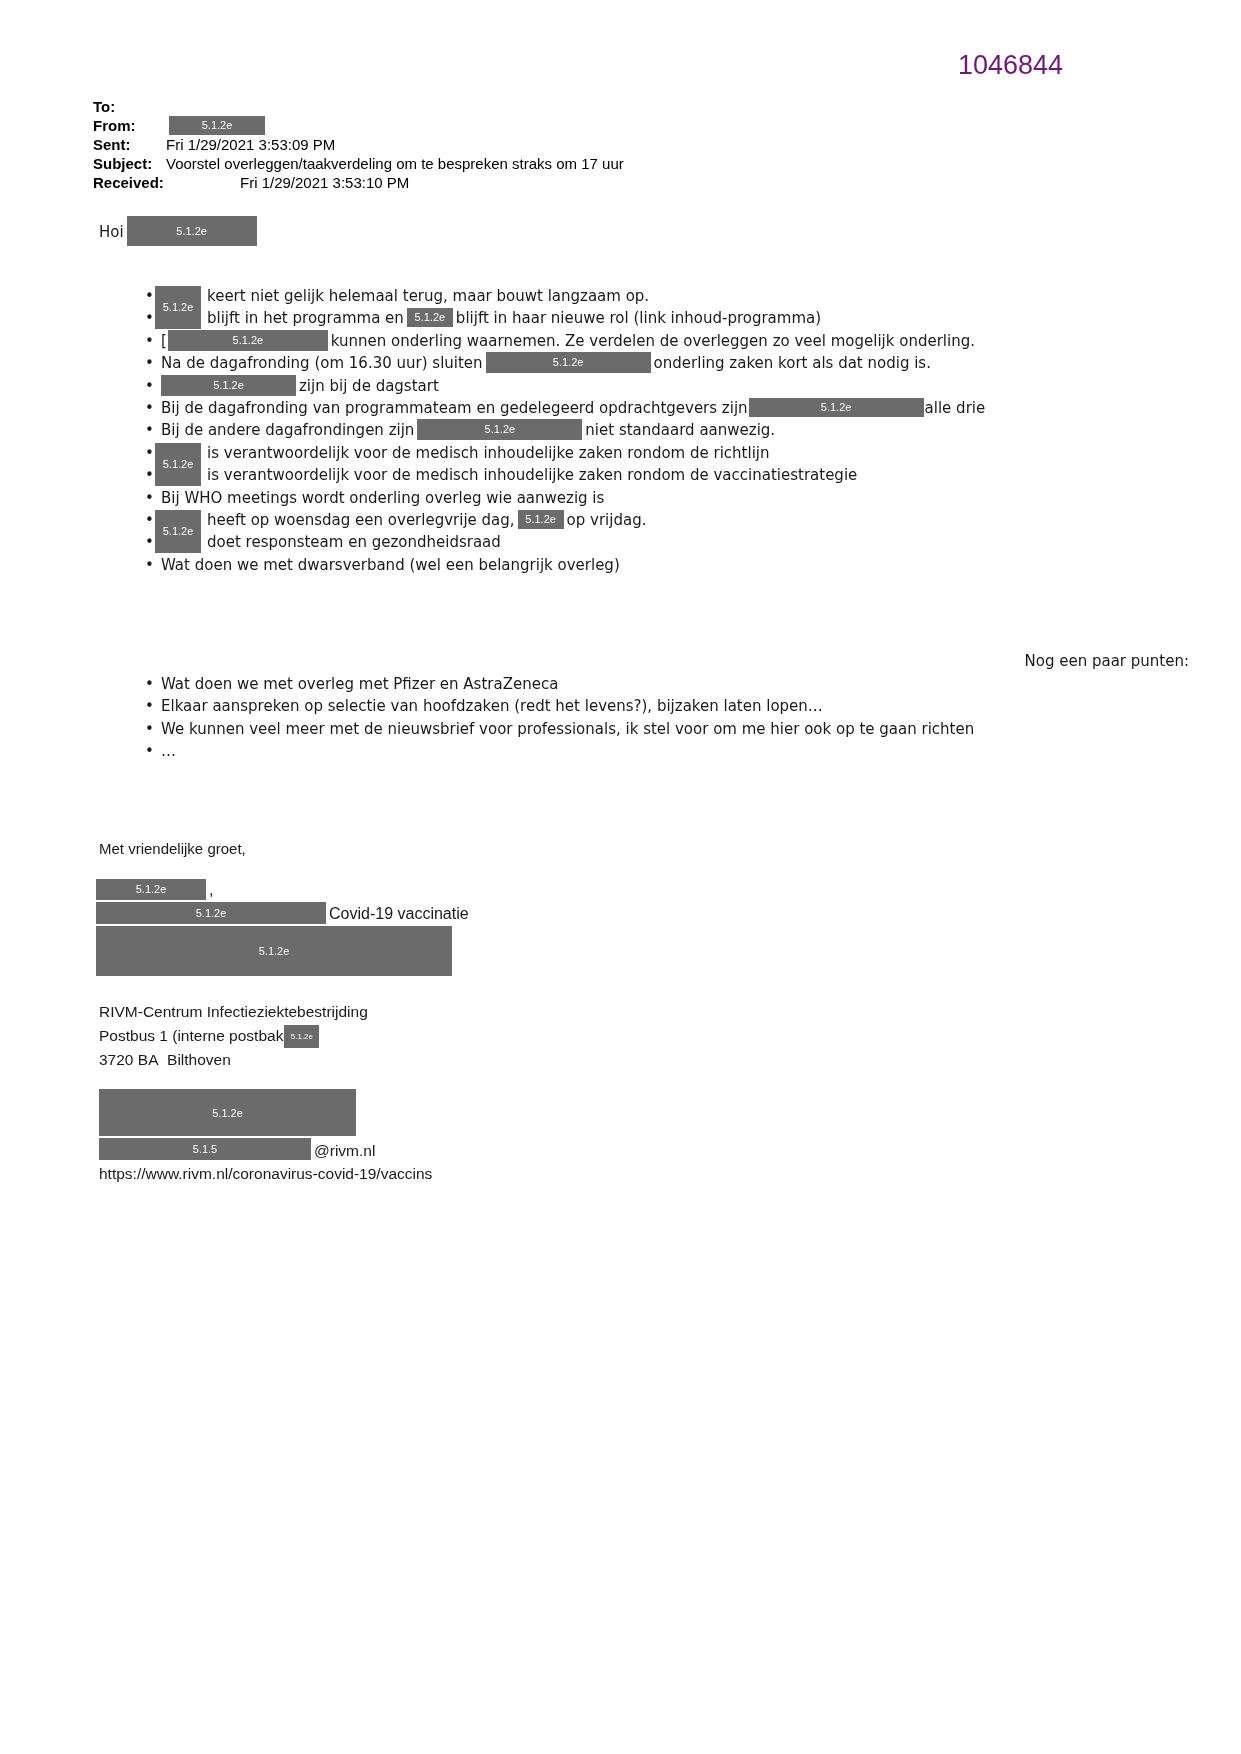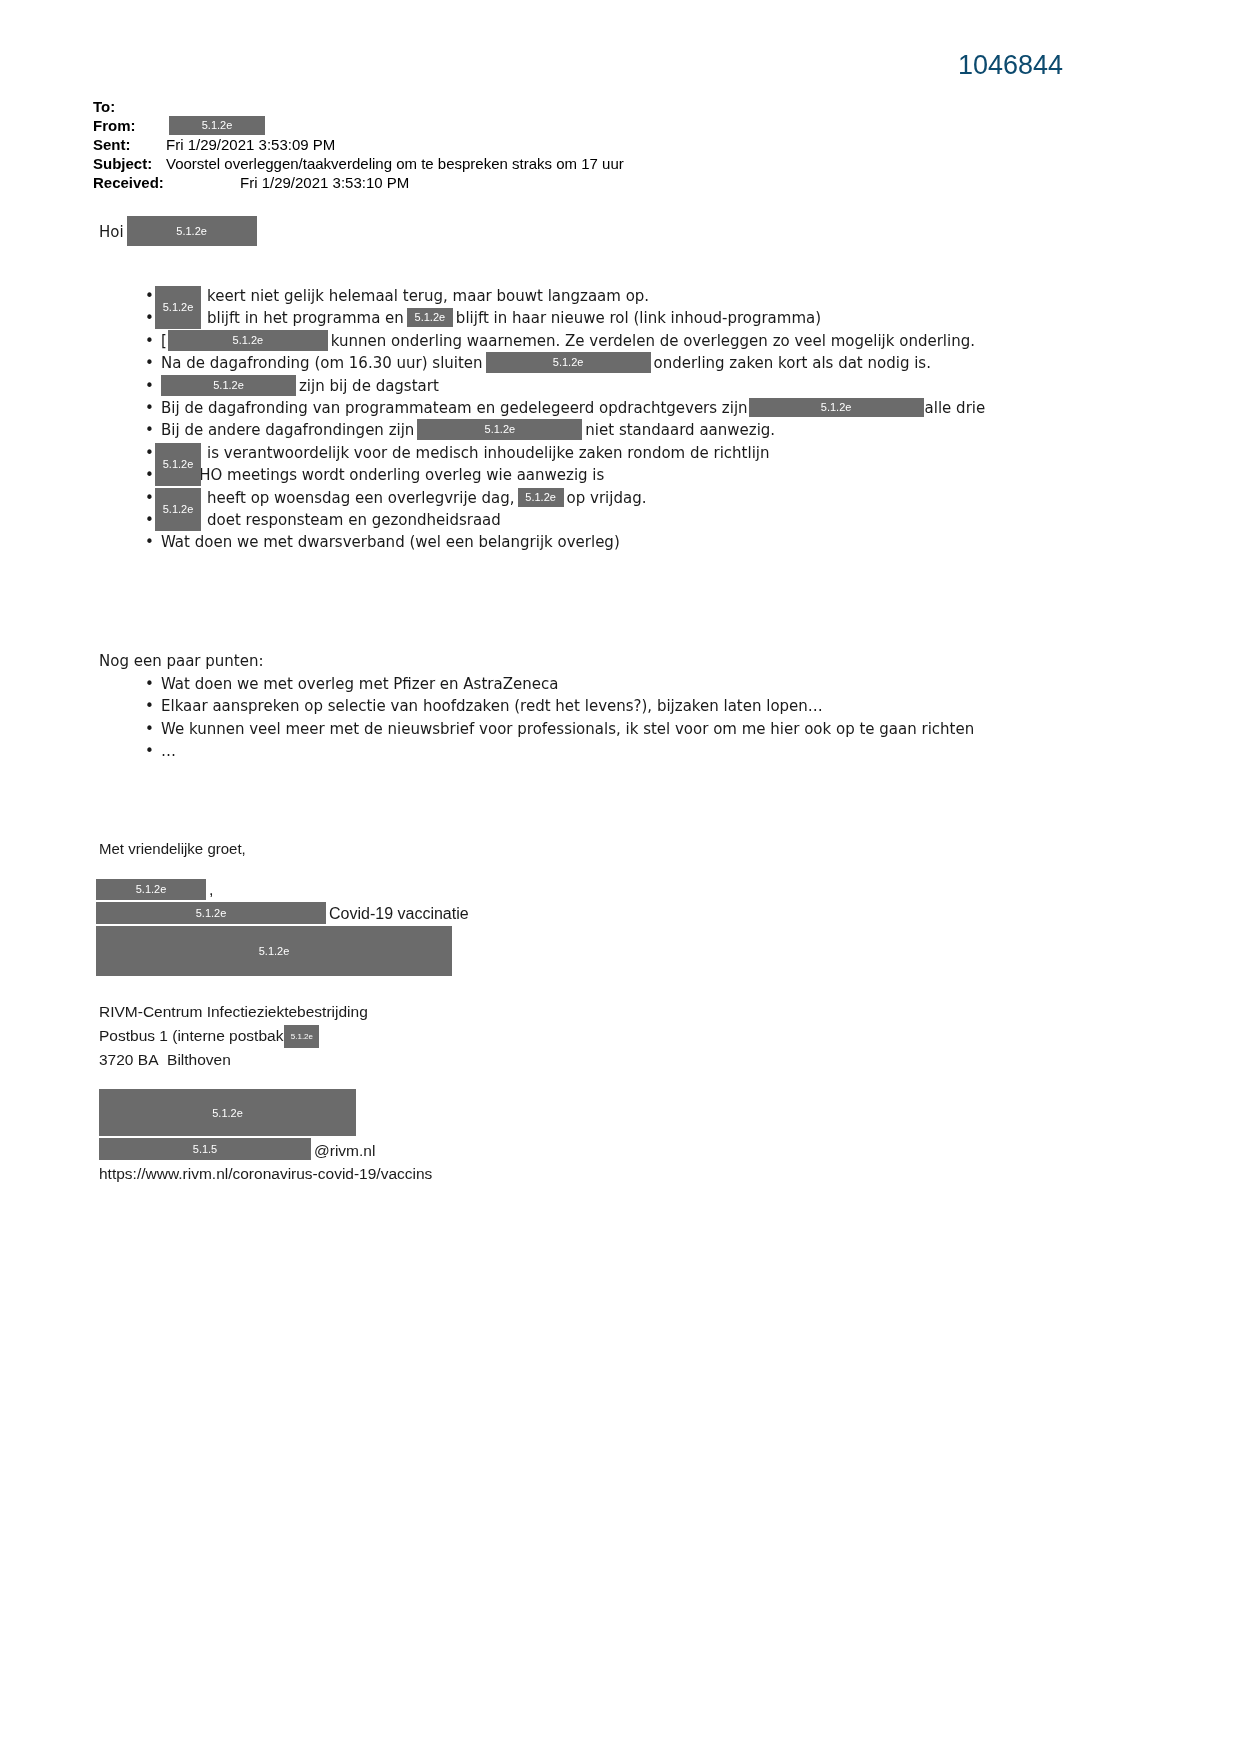--- a/index.html
+++ b/index.html
@@ -8,21 +8,21 @@
     width:1241px; height:1754px;
     margin:0 auto;
     background:#ffffff;
     font-family:"DejaVu Sans", sans-serif;
     color:#1a1a1a;
     overflow:hidden;
   }
   .page-number {
     position:absolute; top:50px; left:958px;
     font-family:"Liberation Sans", sans-serif;
-    font-size:27px; color:#0c4a6e;text-align:right;
+    font-size:27px; color:#701a75;text-align:right;
   }
   
   .mailheader {
     position:absolute; top:97px; left:93px; width:1060px;
     font-family:"Liberation Sans", sans-serif;
     font-size:15px; line-height:19px; color:#000;
   }
   .hrow { display:flex; align-items:flex-start; min-height:19px; }
   .hlabel { width:73px; font-weight:bold; flex:0 0 73px; }
   .hvalue { white-space:nowrap; }
@@ -47,21 +47,21 @@
     font-family:"Liberation Sans", sans-serif;
     font-size:11px; text-align:center;
     display:flex; align-items:center; justify-content:center;
     z-index:2;
   }
   
   .greeting { position:absolute; top:216px; left:99px; font-size:15px; }
   .intro { position:absolute; top:261px; left:99px; font-size:15px; }
   .list1 { position:absolute; top:285px; left:99px; width:1090px; font-size:15px; }
   .list2wrap { position:absolute; top:652px; left:99px; width:1090px; font-size:15px; }
-  .list2wrap .sect-title { margin:0 0 3px 0; }
+  .list2wrap .sect-title { margin:0 0 3px 0;text-align:right; }
   ul.b { margin:0; padding:0 0 0 46px; list-style:none; }
   ul.b li { position:relative; padding-left:16px; line-height:22.4px; min-height:22px; }
   ul.b li::before { content:"\2022"; position:absolute; left:0; top:0; }
   ul.b li.tpad { padding-left:62px; }
   
   .closing { position:absolute; top:840px; left:99px; font-family:"Liberation Sans", sans-serif; font-size:15px; }
   .sig { position:absolute; top:879px; left:96px; font-family:"Liberation Sans", sans-serif; font-size:16px; }
   .sigrow { margin-bottom:2px; white-space:nowrap; }
   .sigrow .redact { margin-left:0; }
   .bigbox { background:#6b6b6b; color:#fff; font-family:"Liberation Sans", sans-serif;
@@ -129,20 +129,23 @@
       <li>
         <span>Bij de dagafronding van programmateam en gedelegeerd opdrachtgevers zijn</span><span class="redact" style="width:175px;margin:0 1px">5.1.2e</span><span>alle drie</span>
       </li>
       <li>
         <span>Bij de andere dagafrondingen zijn</span><span class="redact h21" style="width:165px">5.1.2e</span><span>niet standaard aanwezig.</span>
       </li>
       <li class="tpad">
         <span class="tallbox">5.1.2e</span>
         <span>is verantwoordelijk voor de medisch inhoudelijke zaken rondom de richtlijn</span>
       </li>
+      <li class="tpad">
+        <span>is verantwoordelijk voor de medisch inhoudelijke zaken rondom de vaccinatiestrategie</span>
+      </li>
       <li>
         <span>Bij WHO meetings wordt onderling overleg wie aanwezig is</span>
       </li>
       <li class="tpad">
         <span class="tallbox">5.1.2e</span>
         <span>heeft op woensdag een overlegvrije dag,</span><span class="redact" style="width:46px">5.1.2e</span><span>op vrijdag.</span>
       </li>
       <li class="tpad">
         <span>doet responsteam en gezondheidsraad</span>
       </li>

